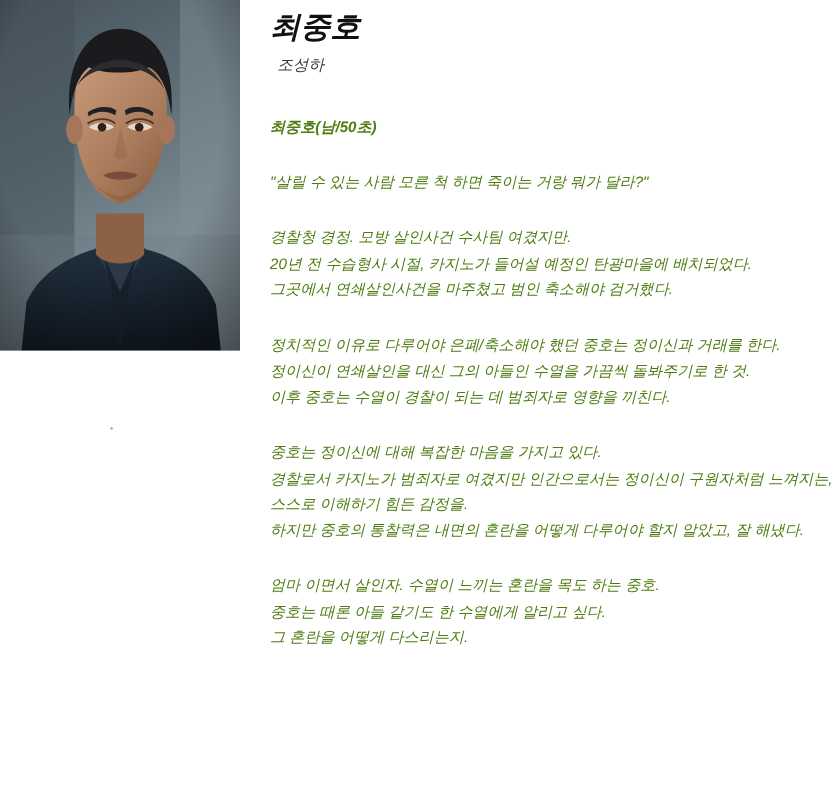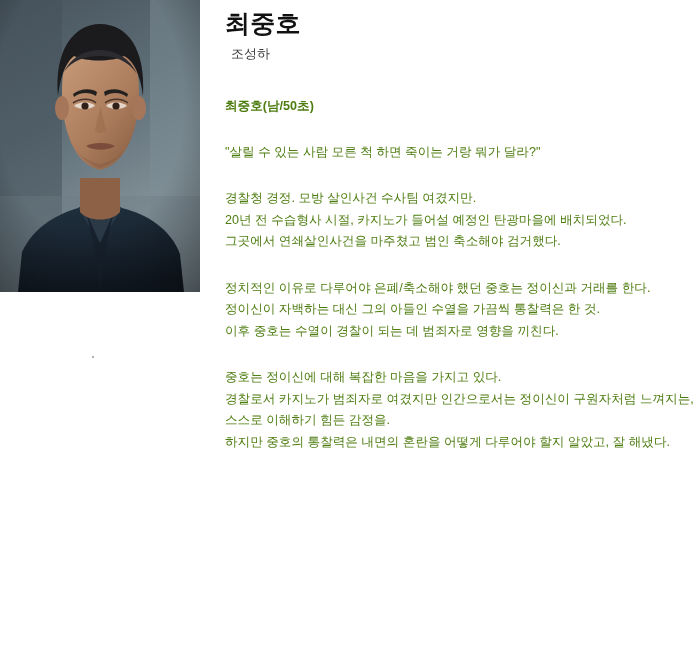--- a/index.html
+++ b/index.html
@@ -11,20 +11,21 @@
     height: 670px;
     background: #ffffff;
     font-family: "Liberation Sans", sans-serif;
     color: #222222;
     overflow: hidden;
   }
   .page {
     position: relative;
     width: 648px;
     height: 670px;
+    font-style: italic;
   }
   
   .portrait {
     position: absolute;
     left: 0;
     top: 0;
     width: 200px;
     height: 292px;
     overflow: hidden;
     background: #20262b;
@@ -161,26 +162,31 @@
     <div class="block b-quote">"살릴 수 있는 사람 모른 척 하면 죽이는 거랑 뭐가 달라?"</div>
 
     <div class="block b-para">
       <div class="line">경찰청 경정. 모방 살인사건 수사팀 여겼지만.</div>
       <div class="line">20년 전 수습형사 시절, 카지노가 들어설 예정인 탄광마을에 배치되었다.</div>
       <div class="line">그곳에서 연쇄살인사건을 마주쳤고 범인 축소해야 검거했다.</div>
     </div>
 
     <div class="block b-para">
       <div class="line">정치적인 이유로 다루어야 은폐/축소해야 했던 중호는 정이신과 거래를 한다.</div>
-      <div class="line">정이신이 자백하는 대신 그의 아들인 수열을 가끔씩 통찰력은 한 것.</div>
+      <div class="line">정이신이 연쇄살인을 대신 그의 아들인 수열을 가끔씩 돌봐주기로 한 것.</div>
       <div class="line">이후 중호는 수열이 경찰이 되는 데 범죄자로 영향을 끼친다.</div>
     </div>
 
     <div class="block b-para">
       <div class="line">중호는 정이신에 대해 복잡한 마음을 가지고 있다.</div>
       <div class="line">경찰로서 카지노가 범죄자로 여겼지만 인간으로서는 정이신이 구원자처럼 느껴지는,</div>
       <div class="line">스스로 이해하기 힘든 감정을.</div>
       <div class="line">하지만 중호의 통찰력은 내면의 혼란을 어떻게 다루어야 할지 알았고, 잘 해냈다.</div>
     </div>
 
+    <div class="block b-para">
+      <div class="line">엄마 이면서 살인자. 수열이 느끼는 혼란을 목도 하는 중호.</div>
+      <div class="line">중호는 때론 아들 같기도 한 수열에게 알리고 싶다.</div>
+      <div class="line">그 혼란을 어떻게 다스리는지.</div>
+    </div>
   </div>
 
 </div>
 
 </body></html>

